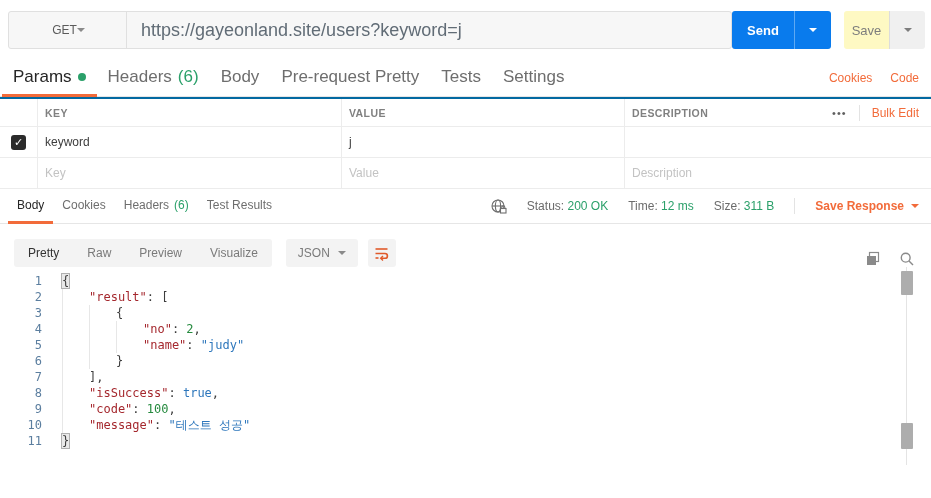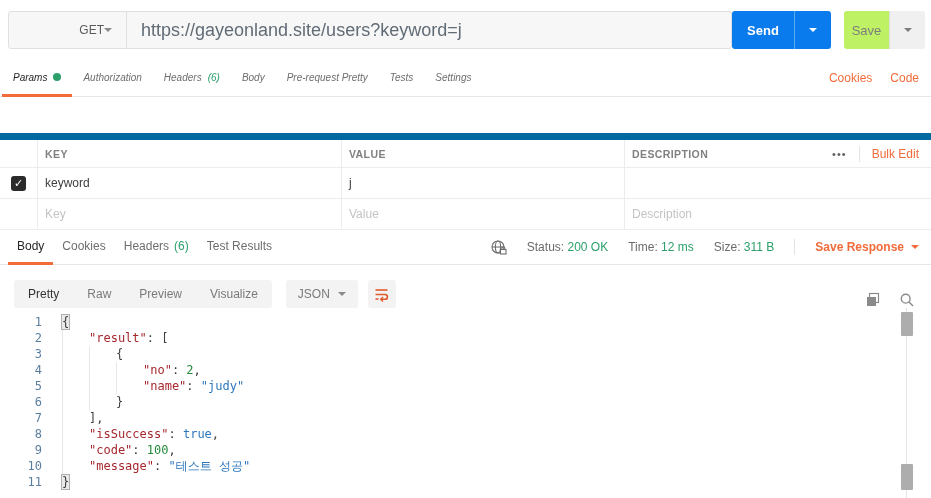--- a/index.html
+++ b/index.html
@@ -4,54 +4,54 @@
 <style>
   * { margin:0; padding:0; box-sizing:border-box; }
   html,body { background:#fff; }
   body { font-family:"Liberation Sans", sans-serif; color:#3d3d3d; }
   .app { position:relative; width:931px; height:498px; background:#fff; overflow:hidden; }
 
   
   .request-bar { height:60px; display:flex; align-items:center; padding:0 6px 0 8px; }
   .url-control { flex:1; height:38px; display:flex; align-items:stretch; background:#f7f7f7;
                  border:1px solid #e0e0e0; border-radius:3px; overflow:hidden; }
-  .method-select { width:118px; display:flex; align-items:center; justify-content:flex-end;
+  .method-select { width:118px; display:flex; align-items:center; justify-content:center;
                    padding:0 14px 0 16px; border-right:1px solid #e0e0e0; cursor:pointer;
                    font-size:12px; color:#5b5b5b; }
   .url-input { flex:1; border:none; background:transparent; padding:0 14px; font-size:18px;
                color:#616c76; font-family:"Liberation Sans", sans-serif; outline:none; }
   .caret { display:inline-block; width:0; height:0; border-left:4px solid transparent;
            border-right:4px solid transparent; border-top:4px solid currentColor; }
   .btn-group { display:flex; height:38px; border-radius:3px; overflow:hidden; }
   .send-group { margin-left:0; }
   .send-main { width:62px; background:#097bed; color:#fff; border:none; font-size:13px;
                font-weight:bold; cursor:pointer; font-family:"Liberation Sans", sans-serif; }
   .send-caret { width:37px; background:#097bed; color:#fff; border:none; cursor:pointer;
                 border-left:1px solid rgba(255,255,255,.35); display:flex; align-items:center; justify-content:center; }
   .save-group { margin-left:13px; }
-  .save-main { width:45px; background:#bef264; color:#7d7d7d; border:none; font-size:13px;
+  .save-main { width:45px; background:#fef9c3; color:#7d7d7d; border:none; font-size:13px;
                cursor:pointer; font-family:"Liberation Sans", sans-serif; }
   .save-caret { width:36px; background:#f0f0f0; color:#7d7d7d; border:none; cursor:pointer;
                 border-left:1px solid #dcdcdc; display:flex; align-items:center; justify-content:center; }
 
   
   .req-tabs-row { height:37px; display:flex; align-items:stretch; justify-content:space-between;
                   border-bottom:1px solid #e6e6e6; padding:0 12px 0 2px; }
   .tabs { display:flex; }
-  .tab { display:flex; align-items:center; padding:0 11px; font-size:10px; color:#6e6e6e;
-         cursor:pointer; border-bottom:3px solid transparent; margin-bottom:-1px; gap:6px;font-style:italic; }
+  .tab { display:flex; align-items:center; padding:0 11px; font-size:17px; color:#6e6e6e;
+         cursor:pointer; border-bottom:3px solid transparent; margin-bottom:-1px; gap:6px; }
   .tab.active { color:#262626; border-bottom-color:#f26b3a; }
   .green-dot { width:8px; height:8px; border-radius:50%; background:#2ba06a; display:inline-block; }
   .count-green { color:#2ba06a; }
   .right-links { display:flex; align-items:center; gap:18px; }
   .orange-link { color:#f26b3a; font-size:12px; cursor:pointer; }
 
   
   .query-params-label { height:33px; padding:13px 0 0 12px; font-size:12px; color:#6f6f6f; }
-  .params-table { width:100%; border-top:7px solid #0369a1; font-size:12px;margin-top:36px; }
+  .params-table { width:100%; border-top:2px solid #0369a1; font-size:12px; }
   .p-row { display:flex; border-bottom:1px solid #ececec; align-items:stretch; }
   .p-row.header { height:28px; }
   .p-row.body-row { height:31px; }
   .c-check { width:38px; border-right:1px solid #ececec; display:flex; align-items:center; justify-content:center; }
   .c-key   { width:304px; border-right:1px solid #ececec; display:flex; align-items:center; padding-left:7px; }
   .c-val   { width:283px; border-right:1px solid #ececec; display:flex; align-items:center; padding-left:7px; }
   .c-desc  { flex:1; display:flex; align-items:center; padding-left:7px; }
   .col-head { font-size:10.5px; font-weight:bold; letter-spacing:.4px; color:#808080; }
   .desc-right { margin-left:auto; display:flex; align-items:center; gap:12px; padding-right:12px; }
   .more-dots { color:#5f5f5f; font-size:11px; letter-spacing:1px; cursor:pointer; }
@@ -133,23 +133,20 @@
         <span class="caret"></span>
       </button>
     </div>
   </div>
 
   <div class="req-tabs-row">
     <div class="tabs">
       <div class="tab active">
         <span>Params</span>
         <span class="green-dot"></span>
-      </div>
-      <div class="tab">
-        <span>Authorization</span>
       </div>
       <div class="tab">
         <span>Headers</span>
         <span class="count-green">(6)</span>
       </div>
       <div class="tab">
         <span>Body</span>
       </div>
       <div class="tab">
         <span>Pre-request Pretty</span>

